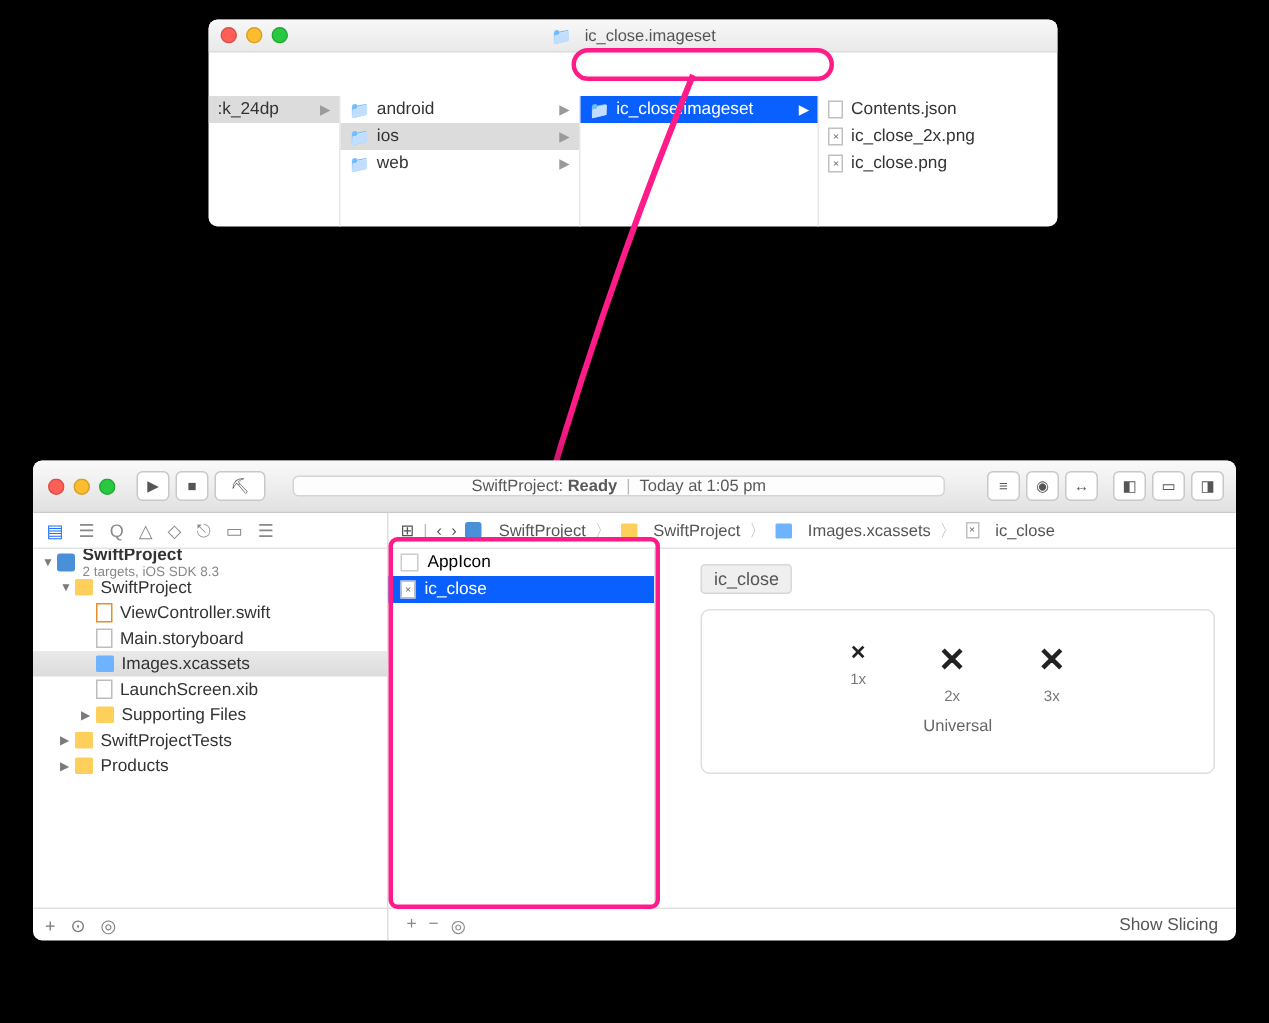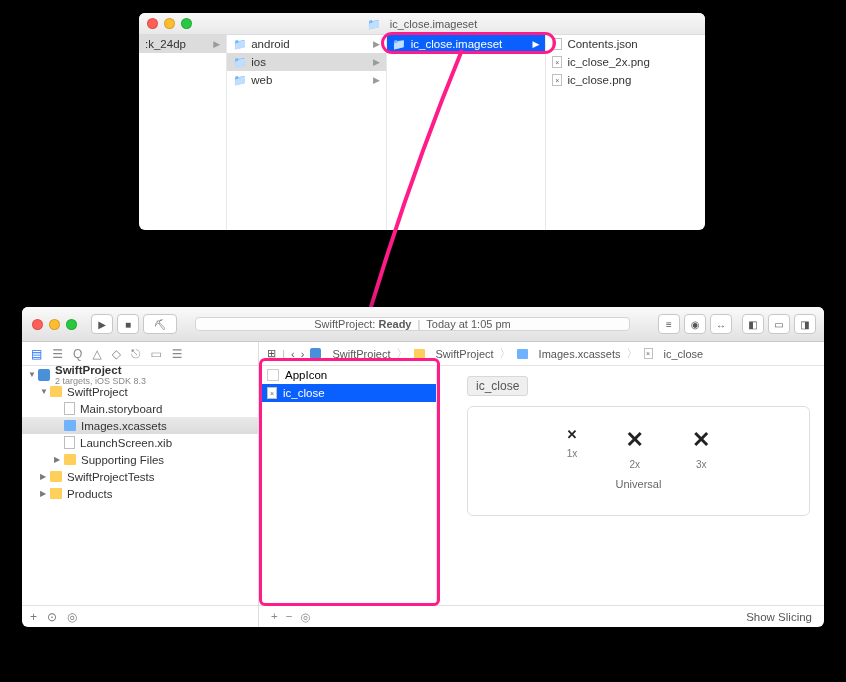--- a/index.html
+++ b/index.html
@@ -1,32 +1,32 @@
 <!DOCTYPE html>
 <html><head>
 <meta charset="utf-8">
 <style>
   * { box-sizing: border-box; font-family: -apple-system, "Helvetica Neue", Arial, sans-serif; }
   body { margin:0; width:846px; height:682px; background:#000; position:relative; }
 
   
   .finder {
-    position:absolute; left:139px; top:13px; width:566px; height:217px;
+    position:absolute; left:139px; top:13px; width:566px; height:138px;
     background:#fff; border-radius:6px; overflow:hidden;
     box-shadow:0 4px 30px rgba(0,0,0,.5);
   }
   .finder-titlebar {
     height:22px; background:linear-gradient(#f8f8f8,#e9e9e9); border-bottom:1px solid #dcdcdc;
     display:flex; align-items:center; font-size:11px; color:#555;
   }
   .traffic-lights { display:flex; gap:6px; padding:0 8px; }
   .light { width:11px; height:11px; border-radius:50%; border:1px solid rgba(0,0,0,.15); }
   .light.red{background:#ff5f57}.light.yel{background:#febc2e}.light.grn{background:#28c840}
   .finder-title { flex:1; display:flex; justify-content:center; align-items:center; gap:4px;}
-  .finder-body { display:flex; height:calc(100% - 22px); font-size:11.5px; color:#333; }
+  .finder-body { display:flex; height:calc(100% - 22px); font-size:11.5px; color:#333;margin-top:29px; }
   .finder-col { flex:1; border-right:1px solid #e8e8e8; display:flex; flex-direction:column; }
   .finder-col:last-child{border-right:none;}
   .finder-row { display:flex; align-items:center; height:18px; padding:0 6px; position:relative;}
   .finder-row.selgray{background:#dcdcdc;}
   .finder-row.selblue{background:#0a60ff; color:#fff;}
   .chev { margin-left:auto; font-size:9px; color:#9a9a9a; }
   .finder-row.selblue .chev{color:#fff;}
   .micon { width:14px; height:12px; margin-right:4px; display:inline-block;}
   .folder-ico::before{content:"📁"; font-size:11px;}
   .folder-ico.lt::before{filter:hue-rotate(180deg);}
@@ -223,20 +223,25 @@
           <span class="proj-ico"></span>
           <div>
             <div><b>SwiftProject</b></div>
             <div style="font-size:9px;color:#888">2 targets, iOS SDK 8.3</div>
           </div>
         </div>
         <div class="trow ind1">
           <span class="disc">▼</span>
           <span class="fold-ico"></span>
           <span>SwiftProject</span>
+        </div>
+        <div class="trow ind2">
+          <span class="disc"></span>
+            <span class="swift-ico"></span>
+          <span>ViewController.swift</span>
         </div>
         <div class="trow ind2">
           <span class="disc"></span>
             <span class="sb-ico"></span>
           <span>Main.storyboard</span>
         </div>
         <div class="trow ind2 sel">
           <span class="disc"></span>
             <span class="fold-ico blue"></span>
           <span>Images.xcassets</span>

